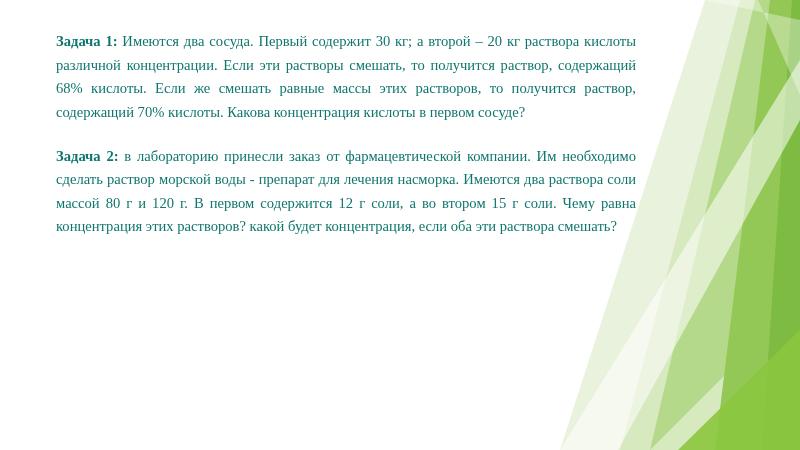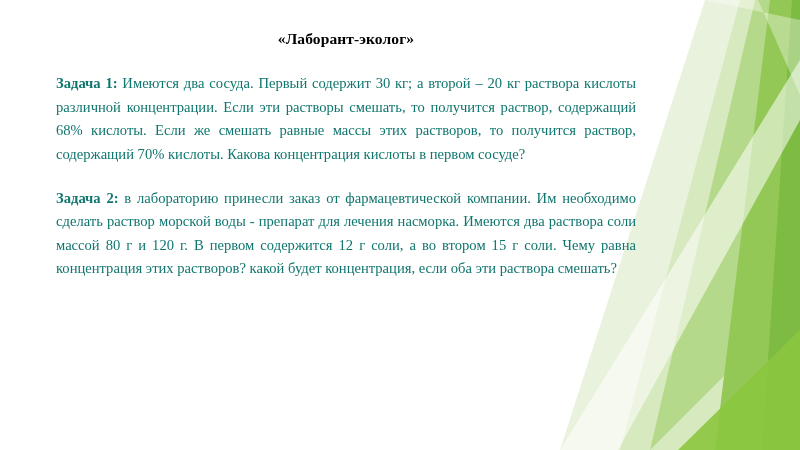--- a/index.html
+++ b/index.html
@@ -85,20 +85,19 @@
 
       <polygon points="300,60 300,120 118,450 60,450" fill="#FFFFFF" opacity="0.55"></polygon>
 
       <polygon points="205,0 258,0 300,95 300,20" fill="#FFFFFF" opacity="0.35"></polygon>
 
       <polygon points="300,330 300,450 178,450" fill="#8CC63F" opacity="0.9"></polygon>
     </svg>
   </div>
 
   <div class="content">
-    <div class="slide-title">«Лаборант-эколог»</div>
 
     <p class="para"><b class="task-label">Задача 1:</b><span> Имеются два сосуда. Первый содержит 30 кг; а второй – 20 кг раствора кислоты различной концентрации. Если эти растворы смешать, то получится раствор, содержащий 68% кислоты. Если же смешать равные массы этих растворов, то получится раствор, содержащий 70% кислоты. Какова концентрация кислоты в первом сосуде?</span></p>
 
     <p class="para"><b class="task-label">Задача 2:</b><span> в лабораторию принесли заказ от фармацевтической компании. Им необходимо сделать раствор морской воды - препарат для лечения насморка.  Имеются два раствора соли массой 80 г и 120 г. В первом содержится 12 г соли, а во втором 15 г соли. Чему равна концентрация этих растворов? какой будет концентрация, если оба эти раствора смешать?</span></p>
   </div>
 
 </div>
 
 </body></html>

